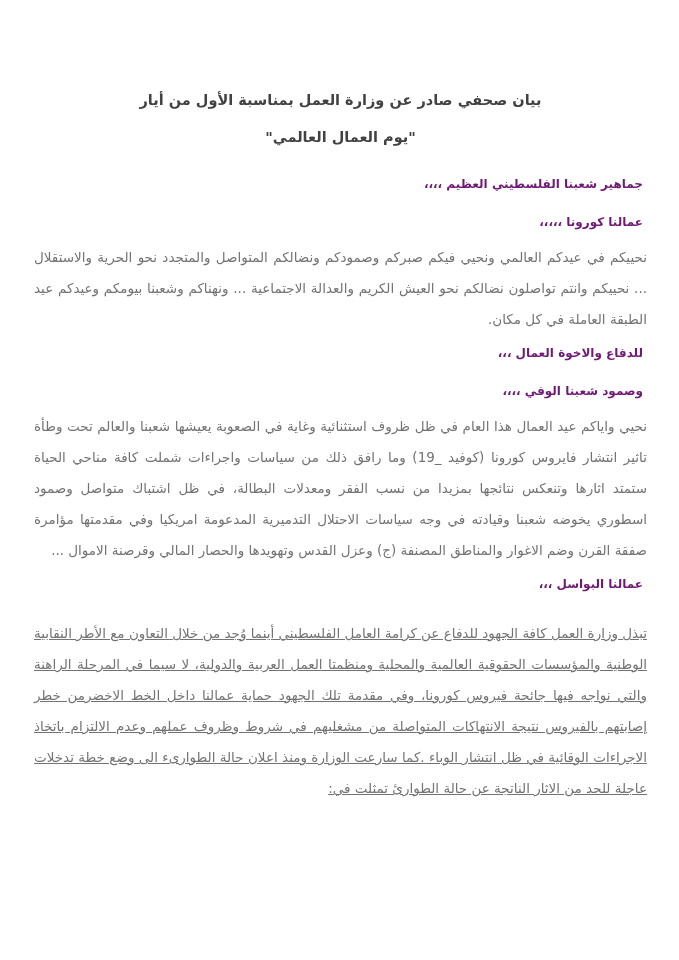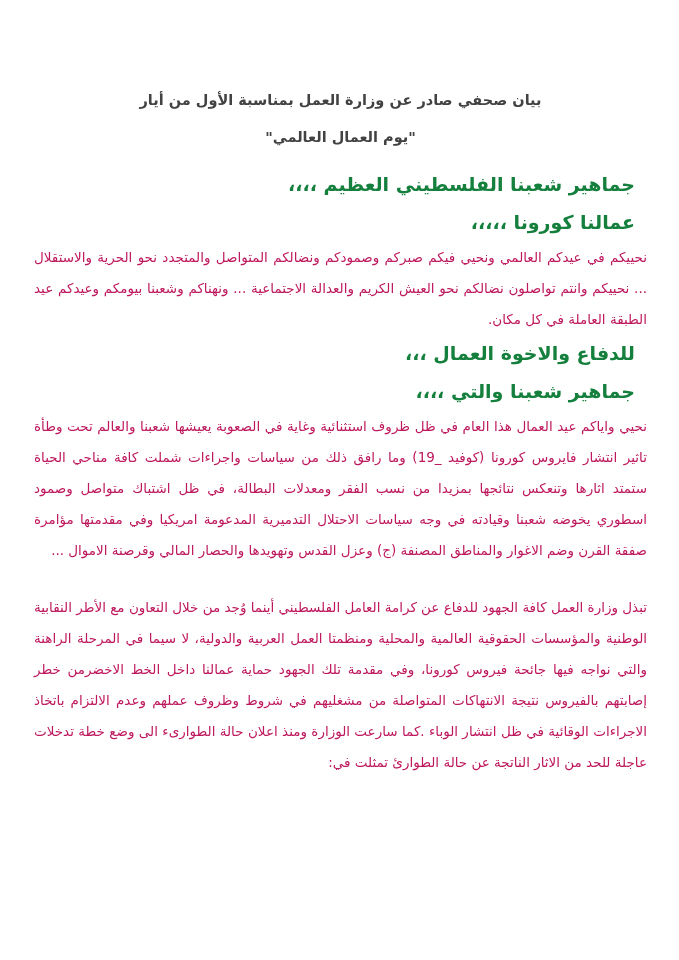--- a/index.html
+++ b/index.html
@@ -33,58 +33,59 @@
   }
   .doc-subtitle {
     margin: 17px 0 0 0;
     text-align: center;
     font-size: 14.5px;
     line-height: 20px;
     font-weight: 700;
     color: #424242;
   }
   .sal {
-    margin: 12px;
-    font-size: 19px;
+    margin: 4px;
+    font-size: 12px;
     line-height: 16px;
     font-weight: 700;
-    color: #15803d;
+    color: #701a75;
   }
   .sal-first   { margin-top: 29px; }
   .sal-next    { margin-top: 22px; }
   .sal-after-para { margin-top: 10px; }
   .para {
     margin: 12px 0 0 0;
     font-size: 13.5px;
     line-height: 31px;
     font-weight: 400;
-    color: #be185d;
+    color: #737373;
     text-align: justify;
   }
-  .para-last { margin-top: 26px; }
+  .para-last { margin-top: 26px; text-decoration: underline; }
 </style>
 </head>
 <body>
 
 <div class="page">
 
   <header class="title-block">
     <p class="doc-title">بيان صحفي صادر عن وزارة العمل بمناسبة الأول من أيار</p>
     <p class="doc-subtitle">"يوم العمال العالمي"</p>
   </header>
 
   <p class="sal sal-first">جماهير شعبنا الفلسطيني العظيم ،،،،</p>
 
   <p class="sal sal-next">عمالنا كورونا ،،،،،</p>
 
 
   <p class="para">نحييكم في عيدكم العالمي ونحيي فيكم صبركم وصمودكم ونضالكم المتواصل والمتجدد نحو الحرية والاستقلال ... نحييكم وانتم تواصلون نضالكم نحو العيش الكريم والعدالة الاجتماعية ... ونهناكم وشعبنا بيومكم وعيدكم عيد الطبقة العاملة في كل مكان.</p>
 
   <p class="sal sal-after-para">للدفاع والاخوة العمال ،،،</p>
 
-  <p class="sal sal-next">جماهير شعبنا والتي ،،،،</p>
+  <p class="sal sal-next">وصمود شعبنا الوفي ،،،،</p>
 
   <p class="para">نحيي واياكم عيد العمال هذا العام في ظل ظروف استثنائية وغاية في الصعوبة يعيشها شعبنا والعالم تحت وطأة تاثير انتشار فايروس كورونا (كوفيد _19) وما رافق ذلك من سياسات واجراءات شملت كافة مناحي الحياة ستمتد اثارها وتنعكس نتائجها بمزيدا من نسب الفقر ومعدلات البطالة، في ظل اشتباك متواصل وصمود اسطوري يخوضه شعبنا وقيادته في وجه سياسات الاحتلال التدميرية المدعومة امريكيا وفي مقدمتها مؤامرة صفقة القرن وضم الاغوار والمناطق المصنفة (ج) وعزل القدس وتهويدها والحصار المالي وقرصنة الاموال ...</p>
 
+  <p class="sal sal-after-para">عمالنا البواسل ،،،</p>
 
   <p class="para para-last">تبذل وزارة العمل كافة الجهود للدفاع عن كرامة العامل الفلسطيني أينما وُجد من خلال التعاون مع الأطر النقابية الوطنية والمؤسسات الحقوقية العالمية والمحلية ومنظمتا العمل العربية والدولية، لا سيما في المرحلة الراهنة والتي نواجه فيها جائحة فيروس كورونا، وفي مقدمة تلك الجهود حماية عمالنا داخل الخط الاخضرمن خطر إصابتهم بالفيروس نتيجة الانتهاكات المتواصلة من مشغليهم في شروط وظروف عملهم وعدم الالتزام باتخاذ الاجراءات الوقائية في ظل انتشار الوباء .كما سارعت الوزارة ومنذ اعلان حالة الطوارىء الى وضع خطة تدخلات عاجلة للحد من الاثار الناتجة عن حالة الطوارئ تمثلت في:</p>
 
 </div>
 
 </body></html>

